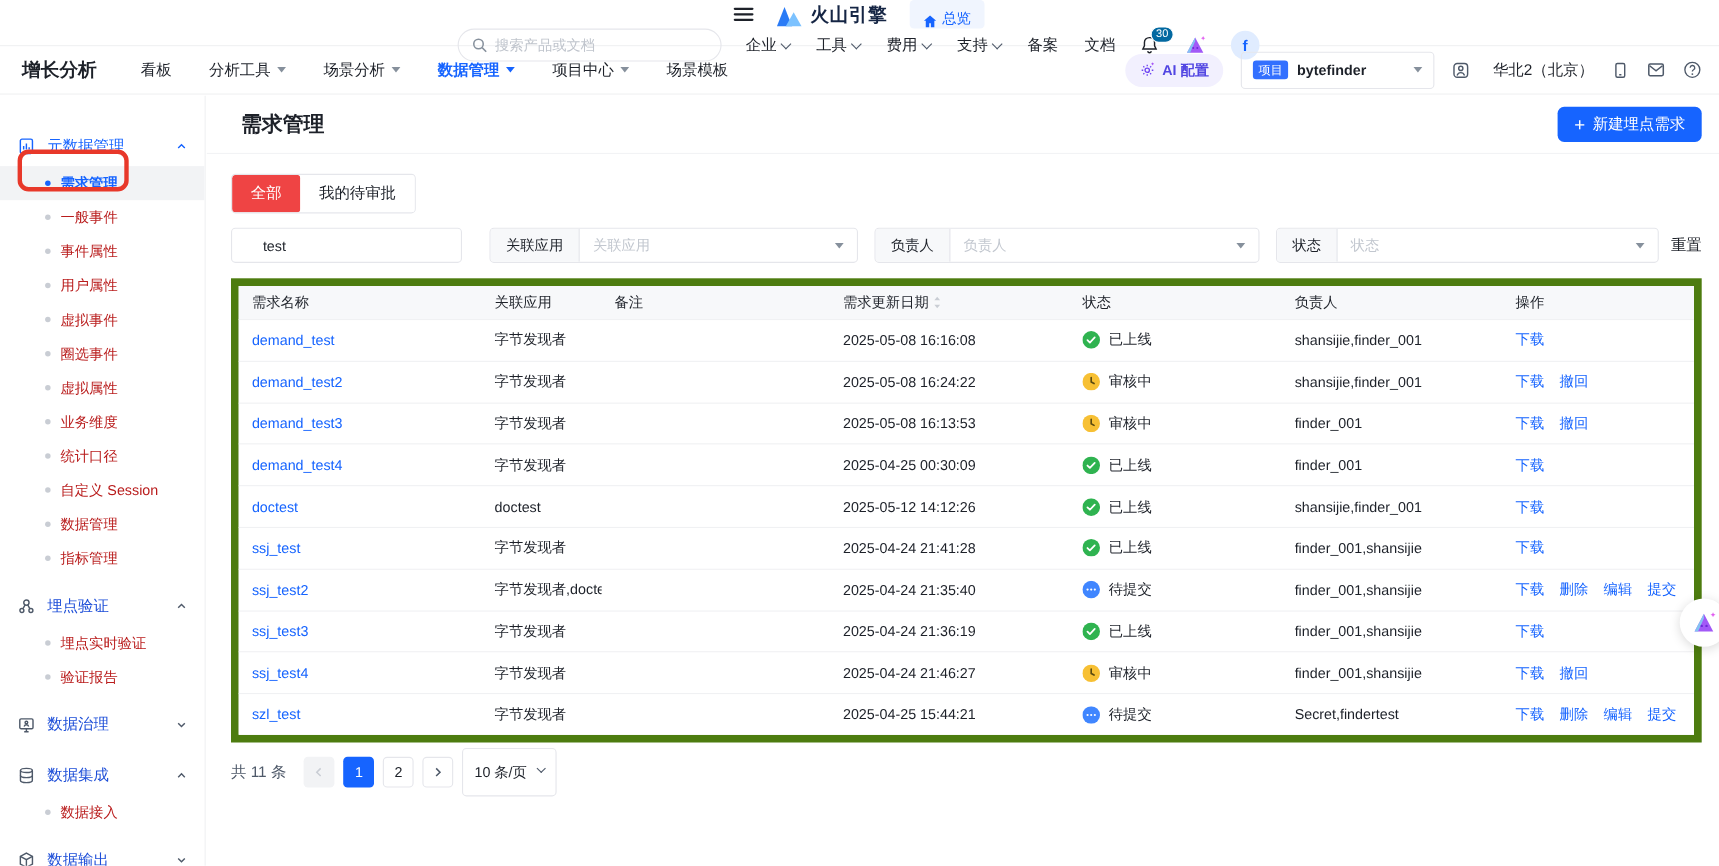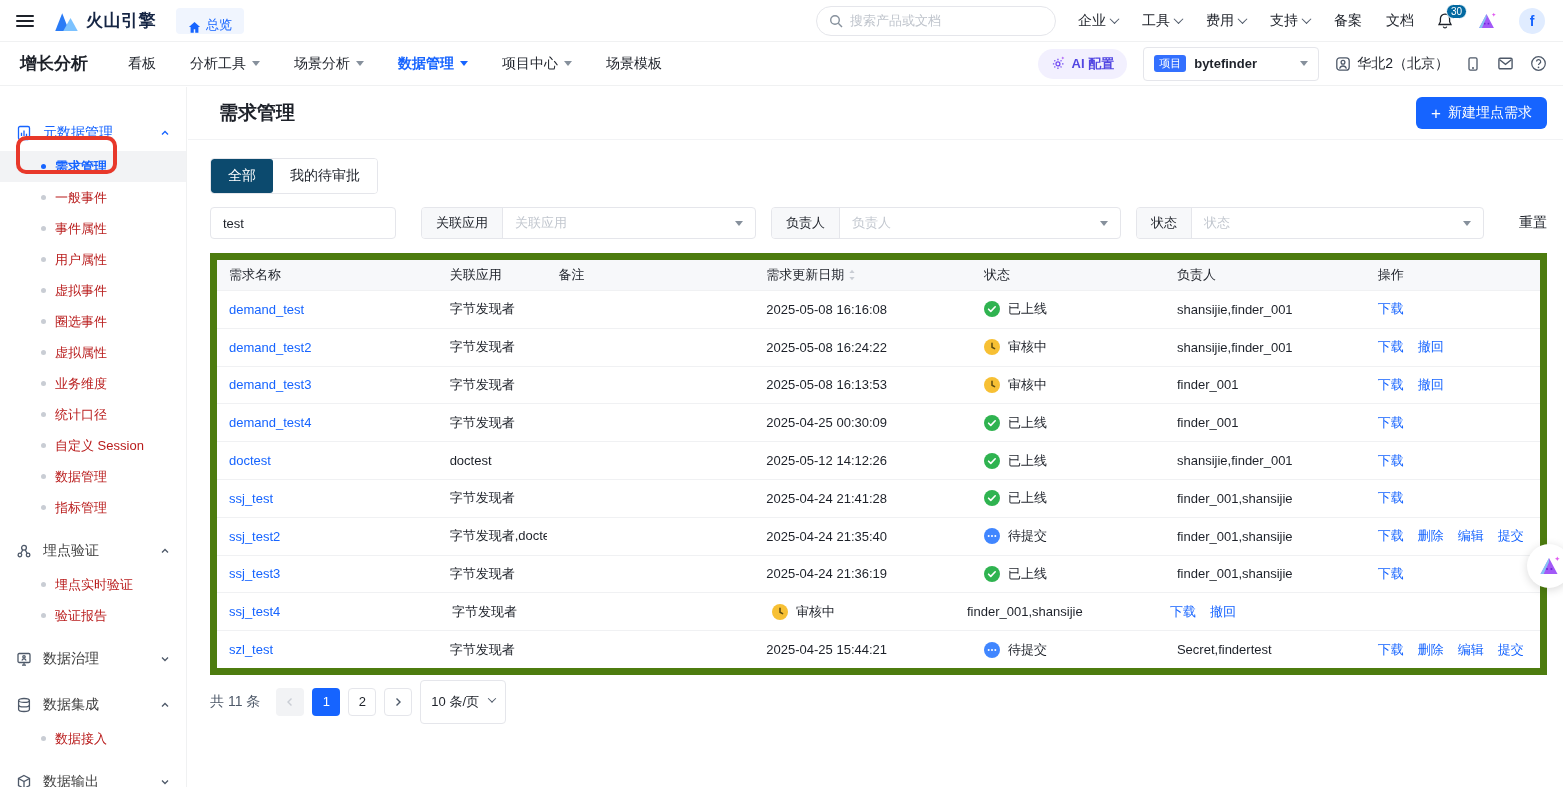--- a/index.html
+++ b/index.html
@@ -3,21 +3,21 @@
 <meta charset="utf-8">
 <style>
   * { margin:0; padding:0; box-sizing:border-box; }
   html,body { width:1563px; height:787px; overflow:hidden; background:#fff;
     font-family:"Liberation Sans","DejaVu Sans",sans-serif; color:#1D2129; }
   a { text-decoration:none; }
   svg { display:block; }
 
   
   .topbar { height:42px; display:flex; align-items:center; justify-content:space-between;
-    padding:0 18px 0 16px; border-bottom:1px solid #F0F1F2; background:#fff; }
+    padding:0 18px 0 16px; border-bottom:1px solid #F0F1F2; background:#fff;flex-direction:column; }
   .tb-left { display:flex; align-items:center; gap:20px; }
   .hamburger { display:flex; flex-direction:column; gap:3px; width:18px; cursor:pointer; }
   .hamburger span { height:2px; background:#1D2129; border-radius:1px; }
   .logo { display:flex; align-items:center; gap:7px; }
   .logo-text { font-size:17px; font-weight:700; color:#152544; letter-spacing:.5px; }
   .overview-pill { display:flex; align-items:flex-end; gap:5px; background:#F0F5FE; color:#1664FF;
     font-size:13px; padding:0 12px; height:26px; border-radius:4px; cursor:pointer; }
   .tb-right { display:flex; align-items:center; gap:22px; }
   .search-box { width:240px; height:30px; border:1px solid #E5E6EB; border-radius:15px;
     display:flex; align-items:center; gap:7px; padding:0 12px; }
@@ -42,30 +42,30 @@
     border-top:5px solid #86909C; }
   .subnav-item.active .tri { border-top-color:#1664FF; }
   .sn-right { margin-left:auto; display:flex; align-items:center; gap:16px; }
   .ai-pill { display:flex; align-items:center; gap:6px; background:#F2F0FE; color:#5246E2;
     font-size:13px; font-weight:600; height:30px; padding:0 13px; border-radius:15px; cursor:pointer; }
   .project-select { width:176px; height:34px; border:1px solid #E5E6EB; border-radius:4px;
     display:flex; align-items:center; gap:8px; padding:0 10px; cursor:pointer; }
   .project-badge { background:#3370FF; color:#fff; font-size:11px; padding:1px 5px; border-radius:3px; }
   .project-name { font-size:13px; font-weight:700; }
   .project-select .tri { margin-left:auto; }
-  .region { display:flex; align-items:center; gap:6px; font-size:14px; cursor:pointer;justify-content:flex-end; }
+  .region { display:flex; align-items:center; gap:21px; font-size:14px; cursor:pointer;justify-content:flex-end; }
   .icon-btn { cursor:pointer; display:flex; }
 
   
   .sidebar { position:absolute; top:87px; left:0; width:187px; height:700px; border-right:1px solid #F0F1F2;
     padding-top:18px; overflow:hidden; background:#fff; }
   .side-section { margin-top:10px; }
   .side-section:first-child { margin-top:0; }
   .side-header { height:36px; display:flex; align-items:center; gap:11px; padding:0 16px; cursor:pointer; }
-  .side-header .lbl { font-size:14px; font-weight:500; color:#404040; }
+  .side-header .lbl { font-size:14px; font-weight:500; color:#1d4ed8; }
   .side-header .s-icon { color:#4E5969; display:flex; }
   .side-header.active .lbl { color:#1664FF; }
   .side-header.active .s-icon { color:#1664FF; }
   .side-chev { margin-left:auto; color:#4E5969; display:flex; }
   .side-header.active .side-chev { color:#1664FF; }
   .side-item { height:31px; display:flex; align-items:center; gap:9px; padding-left:41px; cursor:pointer; }
   .side-item .dot { width:5px; height:5px; border-radius:50%; background:#C9CDD4; }
   .side-item .silbl { font-size:13px; color:#b91c1c; }
   .side-item.active { background:#F2F3F5; }
   .side-item.active .dot { background:#1664FF; }
@@ -76,24 +76,24 @@
   
   .main { position:absolute; top:87px; left:188px; width:1375px; height:700px; background:#fff; }
   .main-header { height:53px; display:flex; align-items:center; padding:0 16px 0 31px; border-bottom:1px solid #F2F3F5; }
   .page-title { font-size:19px; font-weight:600; }
   .new-btn { margin-left:auto; height:32px; background:#1664FF; color:#fff; border-radius:6px;
     display:flex; align-items:center; gap:7px; padding:0 15px; font-size:14px; cursor:pointer; }
   .new-btn .plus { font-size:17px; line-height:1; font-weight:400; }
   .content { padding:18px 16px 0 22px; }
   .tabs-group { display:inline-flex; border:1px solid #E5E6EB; border-radius:4px; overflow:hidden; }
   .tab { height:34px; display:flex; align-items:center; padding:0 17px; font-size:14px; background:#fff; cursor:pointer; }
-  .tab.active { background:#0c4a6e; color:#fff; border-radius:3px; }
+  .tab.active { background:#ef4444; color:#fff; border-radius:3px; }
 
   .filter-row { display:flex; align-items:center; margin-top:13px; }
-  .f-input { width:186px; height:32px; border:1px solid #E5E6EB; border-radius:4px; padding:0 12px;
+  .f-input { width:210px; height:32px; border:1px solid #E5E6EB; border-radius:4px; padding:0 28px;
     font-size:13px; color:#1D2129; outline:none; font-family:inherit; }
   .combo { display:flex; align-items:center; height:32px; border:1px solid #E5E6EB; border-radius:4px; overflow:hidden; cursor:pointer; }
   .combo .c-label { background:#F7F8FA; border-right:1px solid #E5E6EB; height:100%;
     display:flex; align-items:center; padding:0 14px; font-size:13px; color:#1D2129; }
   .combo .c-body { flex:1; display:flex; align-items:center; padding:0 12px; font-size:13px; color:#C2C7CF; }
   .combo .tri { margin-left:auto; margin-right:12px; }
   .combo1 { width:335px; margin-left:25px; }
   .combo2 { width:350px; margin-left:15px; }
   .combo3 { width:348px; margin-left:15px; }
   .reset { margin-left:auto; font-size:14px; cursor:pointer; }
@@ -671,20 +671,21 @@
             <div class="t-cell c6 actions">
               <a class="t-link">下载</a>
             </div>
           </div>
           <div class="t-row">
             <div class="t-cell c0">
               <a class="t-link">ssj_test4</a>
             </div>
             <div class="t-cell c1">字节发现者</div>
             <div class="t-cell c2"></div>
+            <div class="t-cell c3">2025-04-24 21:46:27</div>
             <div class="t-cell c4">
               <span class="status-ic">
                 <svg width="16" height="16" viewBox="0 0 16 16">
                   <circle cx="8" cy="8" r="8" fill="#F7C034"></circle>
                   <path d="M8 4.2V8.2l2.6 1.5" stroke="#5B4A10" stroke-width="1.5" fill="none" stroke-linecap="round"></path>
                 </svg>
               </span>
               <span>审核中</span>
             </div>
             <div class="t-cell c5">finder_001,shansijie</div>

